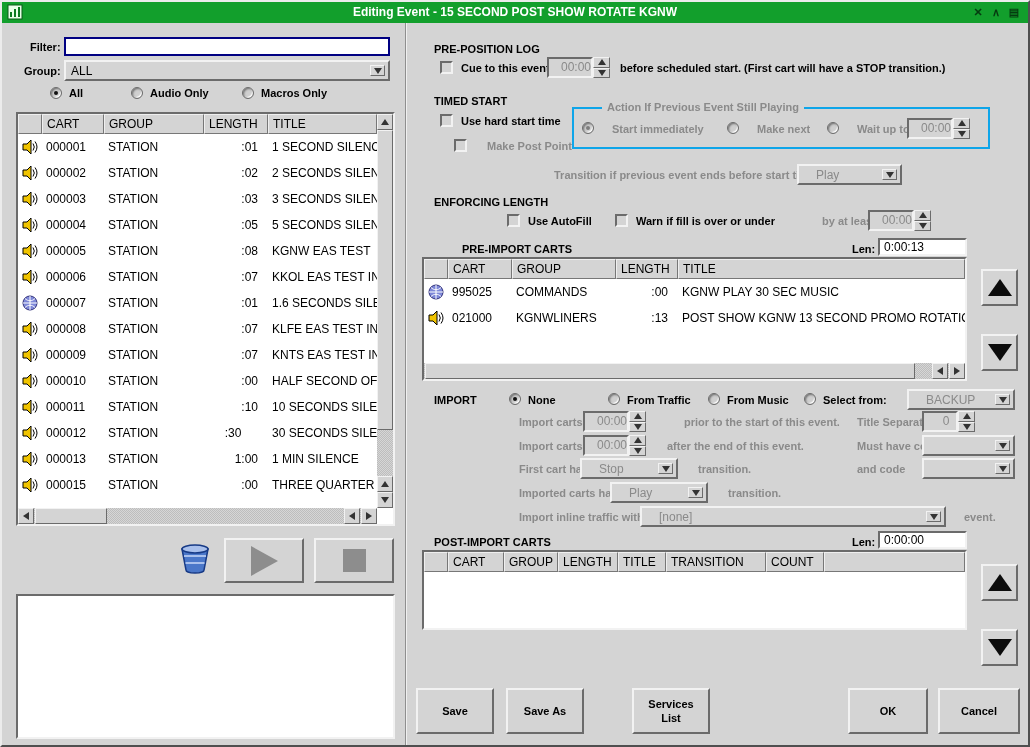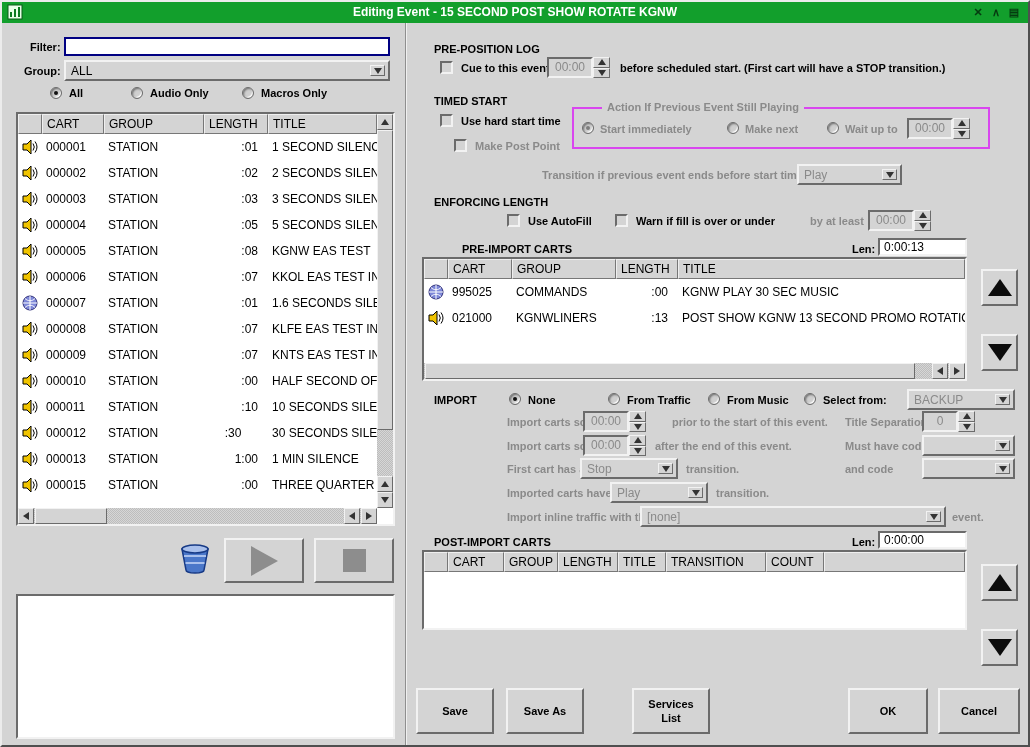--- a/index.html
+++ b/index.html
@@ -2,21 +2,21 @@
 <html style="--titlebar: #129f2c; --pink: #ff1493; --winbg: #d4d4d4;"><head>
 <meta charset="utf-8">
 <style>
   html,body{margin:0;padding:0;background:#9a9a9a;}
   *{box-sizing:border-box;}
   .window{position:relative;width:1030px;height:747px;background:var(--winbg,#d4d4d4);
     border:2px solid;border-color:#ececec #4f4f4f #4f4f4f #ececec;
     font-family:"Liberation Sans",sans-serif;overflow:hidden;}
   .abs{position:absolute;}
   .lbl{position:absolute;font:bold 11px "Liberation Sans",sans-serif;color:#000;white-space:nowrap;}
-  .dis{color:#8a8a8a !important;}
+  .dis{color:#8a8a8a !important;padding-left:12px;}
   
   .titlebar{position:absolute;left:0;top:0;right:0;height:21px;background:var(--titlebar,#129f2c);}
   .tb-title{position:absolute;left:0;right:0;top:3px;text-align:center;color:#fff;
     font:bold 12px "Liberation Sans",sans-serif;}
   .tb-icon{position:absolute;left:5px;top:2px;}
   .tb-btn{position:absolute;top:2px;width:16px;height:16px;color:#053c10;
     font:bold 11px "Liberation Sans",sans-serif;text-align:center;line-height:16px;cursor:default;}
   .field{position:absolute;background:#fff;border:2px solid;border-color:#6b6b6b #f2f2f2 #f2f2f2 #6b6b6b;
     font:12px "Liberation Sans",sans-serif;padding:0 4px;}
   input.field{outline:none;}
@@ -71,21 +71,21 @@
   .flex1{flex:1 1 auto;min-width:0;}
   .num{text-align:right;padding-right:10px;}
   
   .sb{position:absolute;background:#c9c9c9;
     background-image:repeating-conic-gradient(#d6d6d6 0% 25%,#bdbdbd 0% 50%);background-size:2px 2px;}
   .sb-btn{position:absolute;background:#d4d4d4;border:1px solid;
     border-color:#f2f2f2 #6b6b6b #6b6b6b #f2f2f2;display:flex;align-items:center;justify-content:center;}
   .sb-thumb{position:absolute;background:#d4d4d4;border:1px solid;
     border-color:#f2f2f2 #6b6b6b #6b6b6b #f2f2f2;}
   
-  .gbox{position:absolute;border:2px solid #d946ef;text-decoration:underline;}
+  .gbox{position:absolute;border:2px solid #0ea5e9;text-decoration:underline;}
   .gbox-title{position:absolute;top:-8px;left:28px;background:var(--winbg,#d4d4d4);
     padding:0 5px;font:bold 11px "Liberation Sans",sans-serif;color:#8a8a8a;white-space:nowrap;}
   .vsep{position:absolute;left:403px;top:21px;bottom:0;width:2px;
     border-left:1px solid #8f8f8f;border-right:1px solid #f0f0f0;}
   textarea.remarks{position:absolute;background:#fff;border:2px solid;
     border-color:#6b6b6b #f2f2f2 #f2f2f2 #6b6b6b;resize:none;outline:none;
     font:12px "Liberation Sans",sans-serif;}
 </style>
 </head>
 <body>

